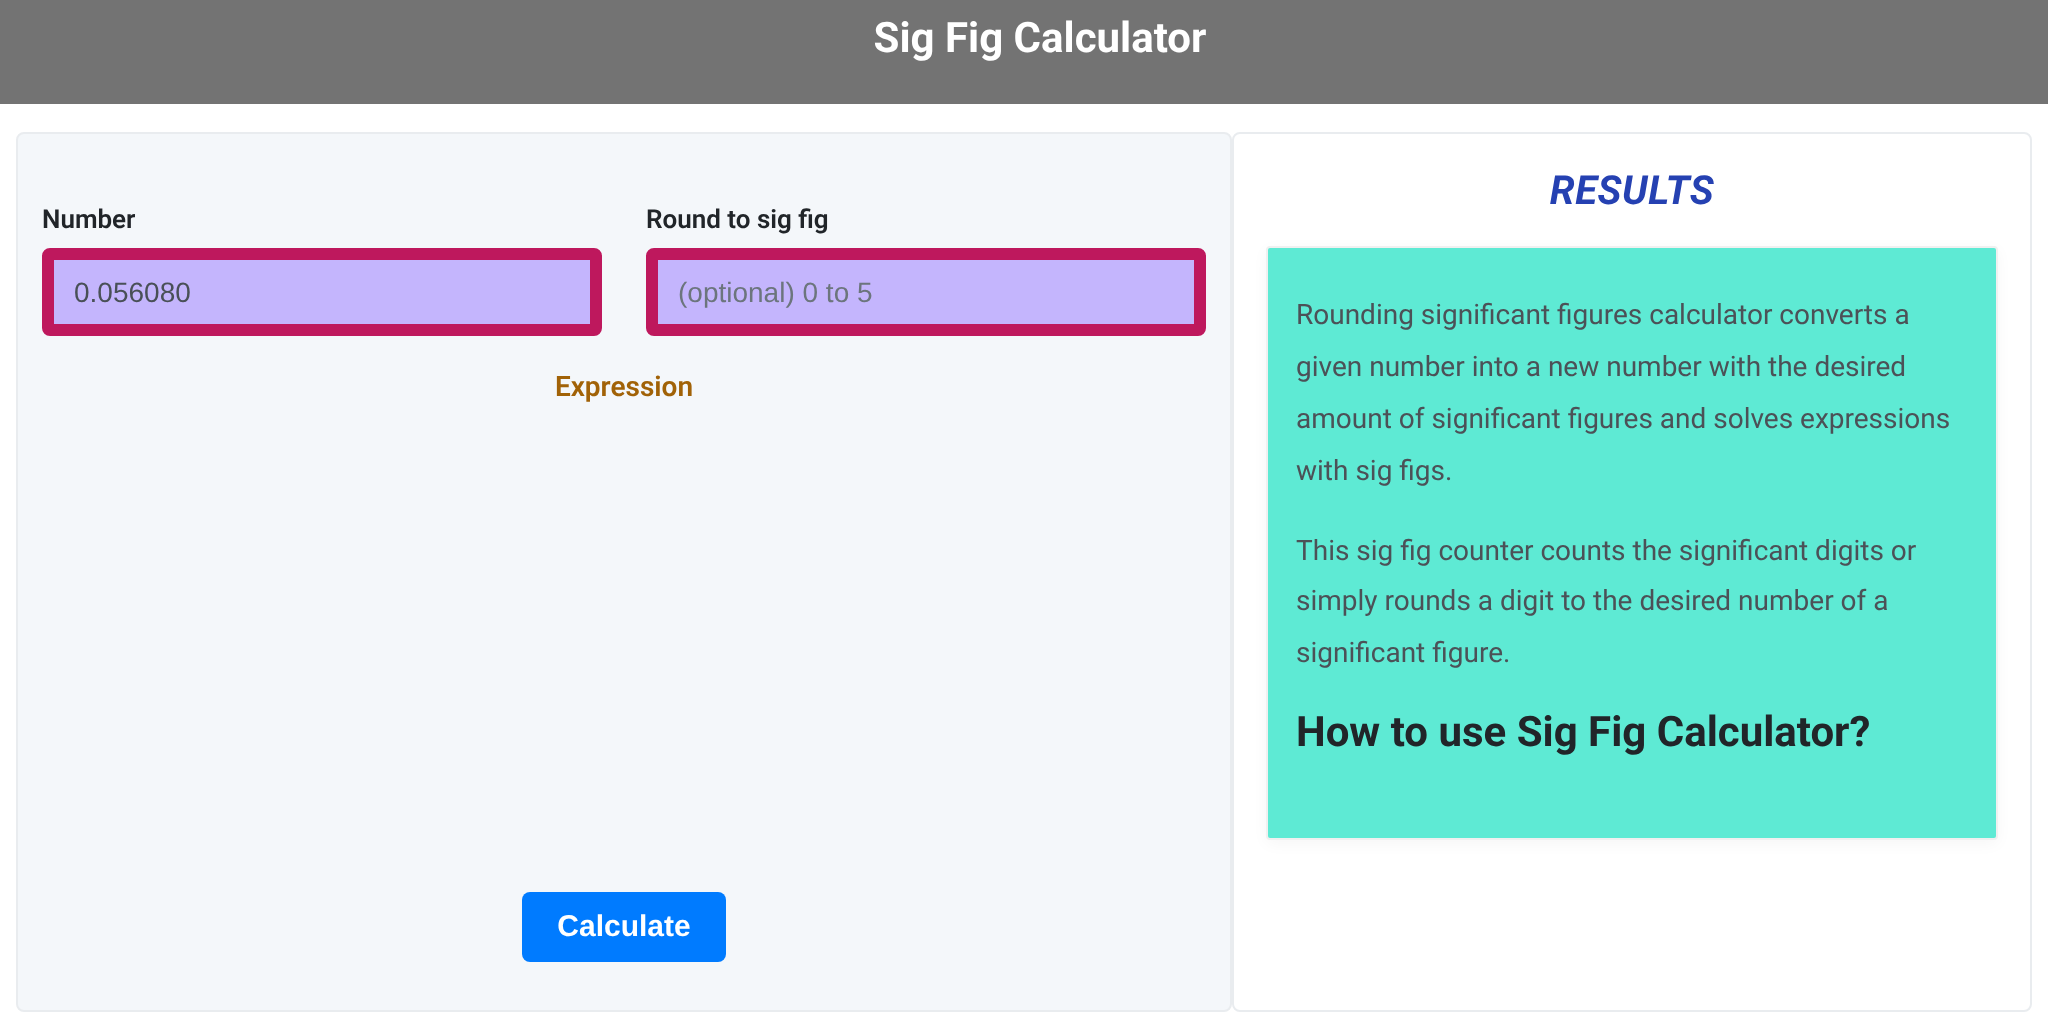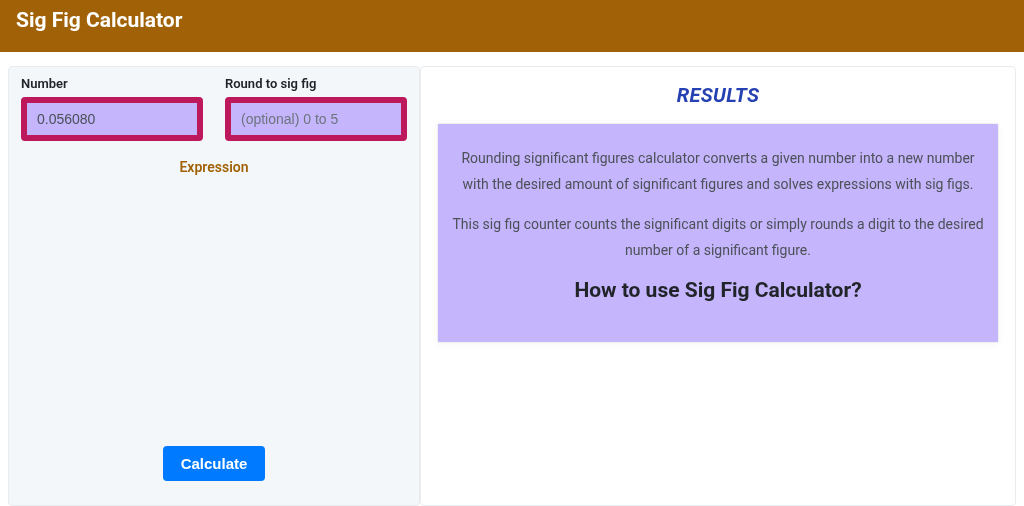--- a/index.html
+++ b/index.html
@@ -4,42 +4,43 @@
 <style>
   * { box-sizing: border-box; margin: 0; padding: 0; }
   html, body {
     width: 1024px;
     height: 506px;
     font-family: -apple-system, BlinkMacSystemFont, "Segoe UI", Roboto, "Helvetica Neue", Arial, sans-serif;
     background: #fff;
     overflow: hidden;
   }
   .header {
-    background: #a16207;
+    background: #737373;
     color: #fff;
+    text-align: center;
     padding: 8px 0 20px 16px;
   }
   .header h1 {
     font-size: 21px;
     font-weight: 700;
   }
   .container {
     display: flex;
     gap: 0;
     padding: 14px 8px 0 8px;
   }
   .left-panel, .right-panel {
     border: 1px solid #e9ecef;
     border-radius: 4px;
     min-height: 440px;
   }
   .left-panel {
-    width: 412px;
+    width: 608px;
     background: #f4f7fa;
-    padding: 9px 12px 16px 12px;
+    padding: 36px 12px 16px 12px;
     display: flex;
     flex-direction: column;
   }
   .row {
     display: flex;
     gap: 22px;
   }
   .field {
     flex: 1;
     display: flex;
@@ -91,27 +92,26 @@
   .results-title {
     text-align: center;
     color: #2541b2;
     font-size: 20px;
     font-weight: 700;
     letter-spacing: 0.3px;
     margin-bottom: 16px;
     font-style: italic;
   }
   .results-card {
-    background: #c4b5fd;
+    background: #5eead4;
     border: 1px solid #f0f0f0;
     box-shadow: 0 2px 8px rgba(0,0,0,0.04);
     border-radius: 2px;
     margin: 0 12px;
     padding: 22px 14px 26px 14px;
-    text-align: center;
   }
   .results-card p {
     font-size: 14px;
     line-height: 1.85;
     color: #4c5157;
     margin-bottom: 14px;
   }
   .results-card h2 {
     font-size: 21px;
     font-weight: 700;

